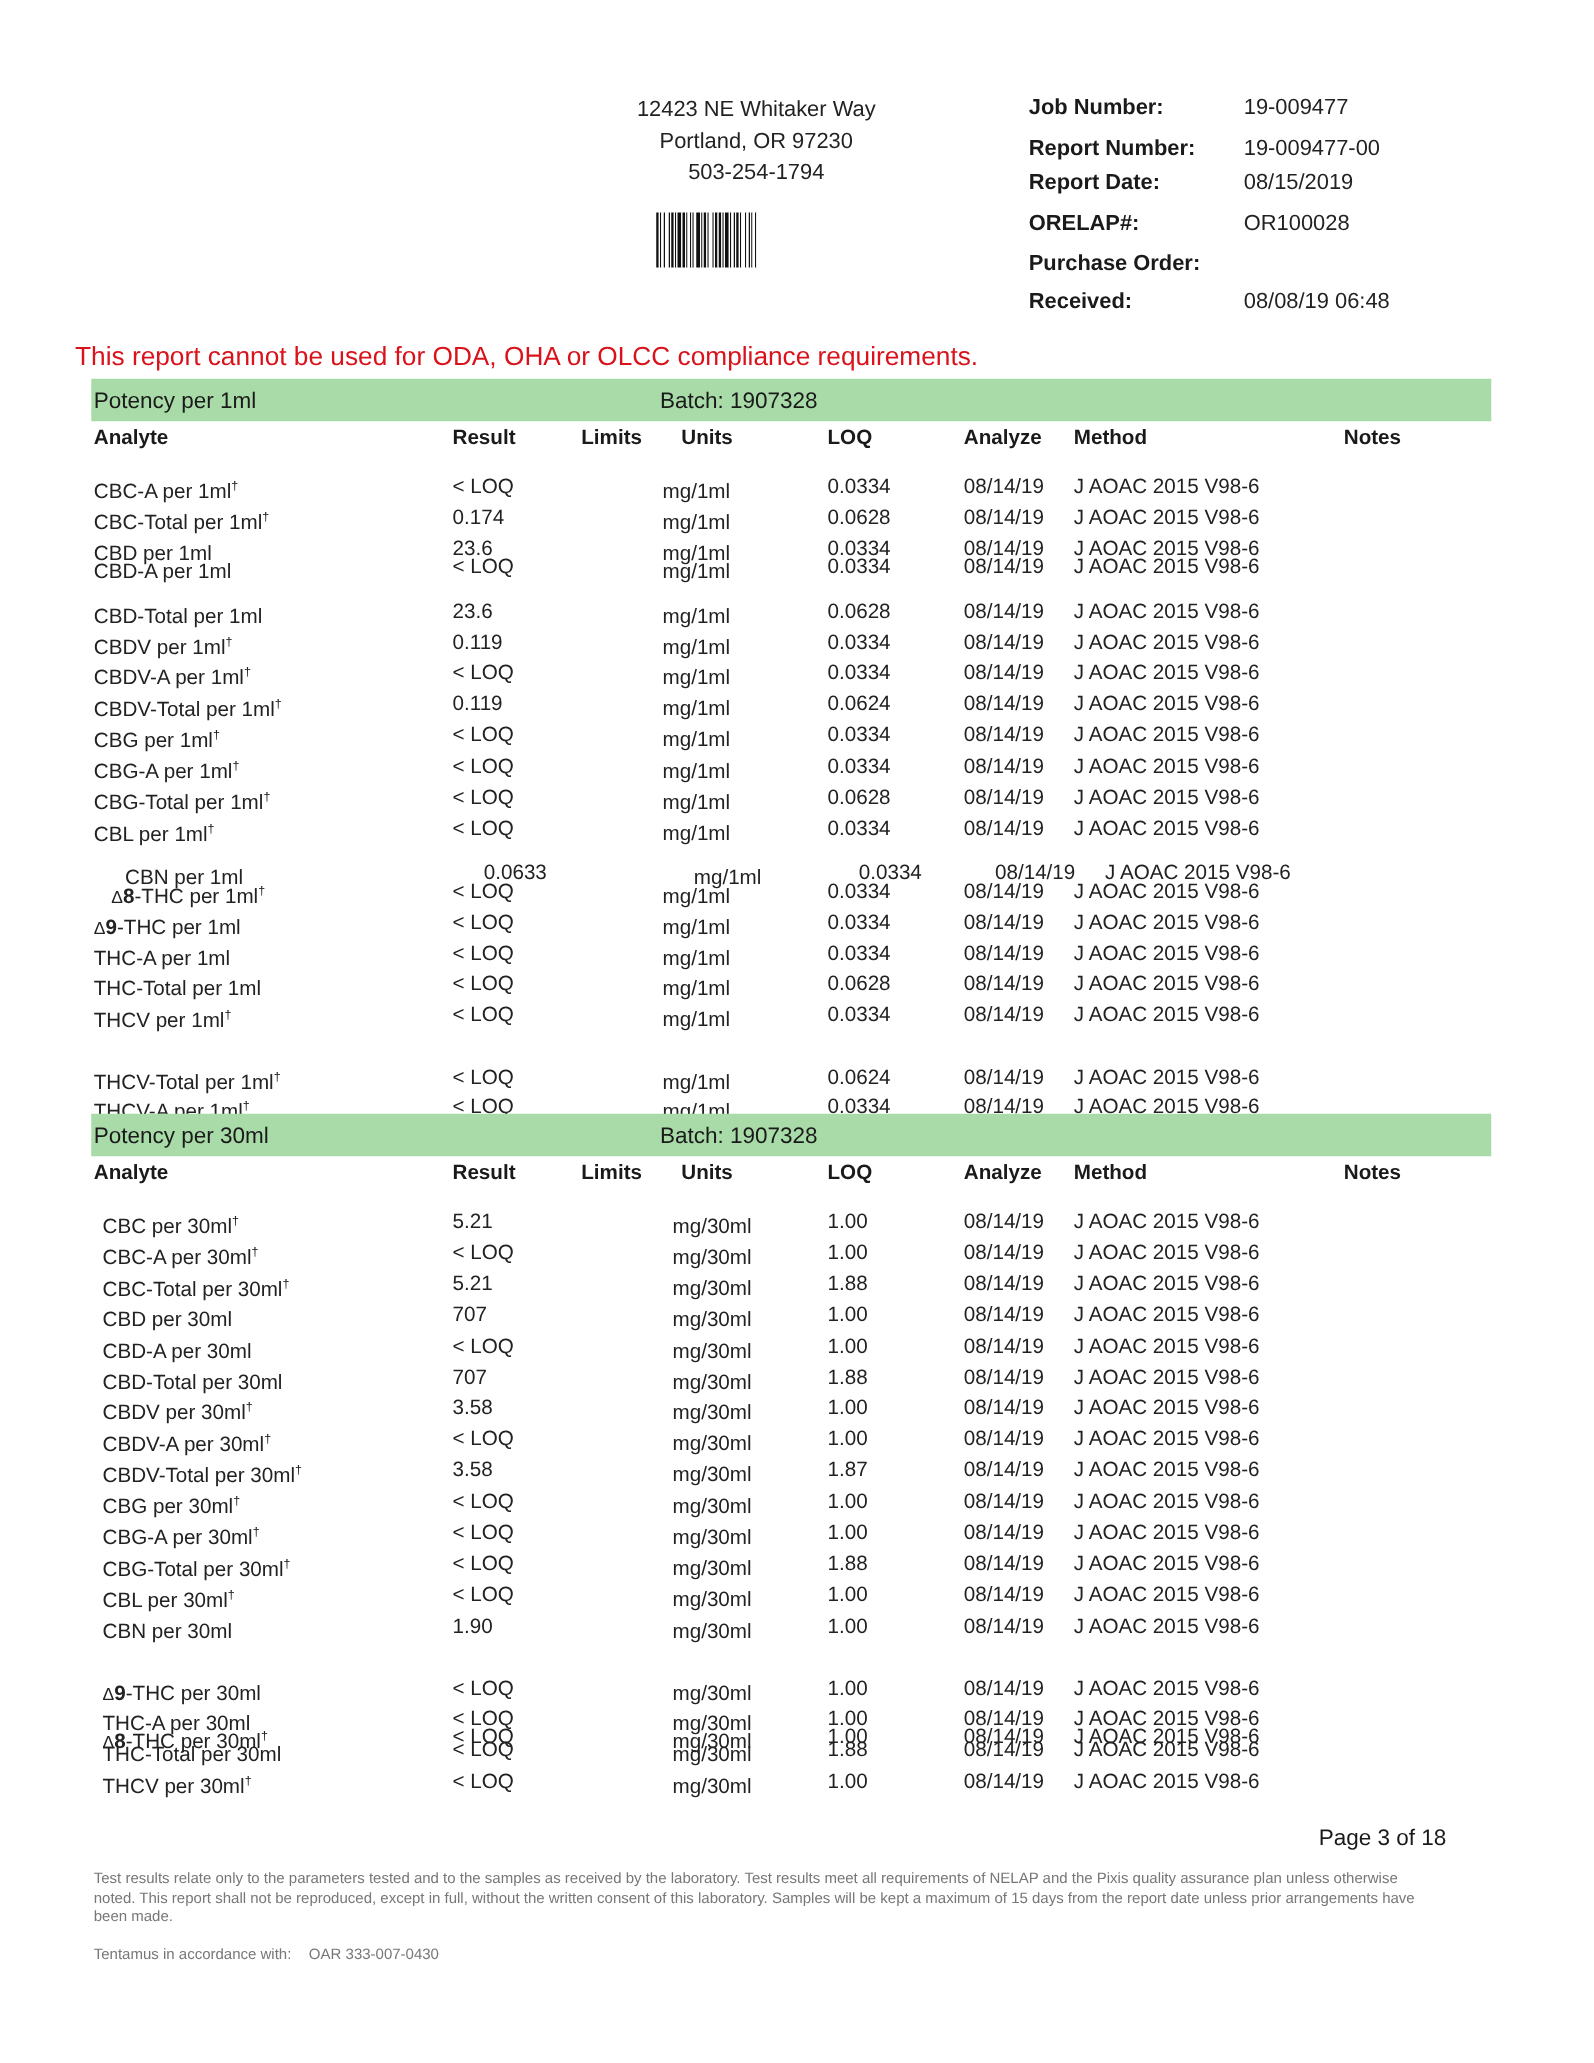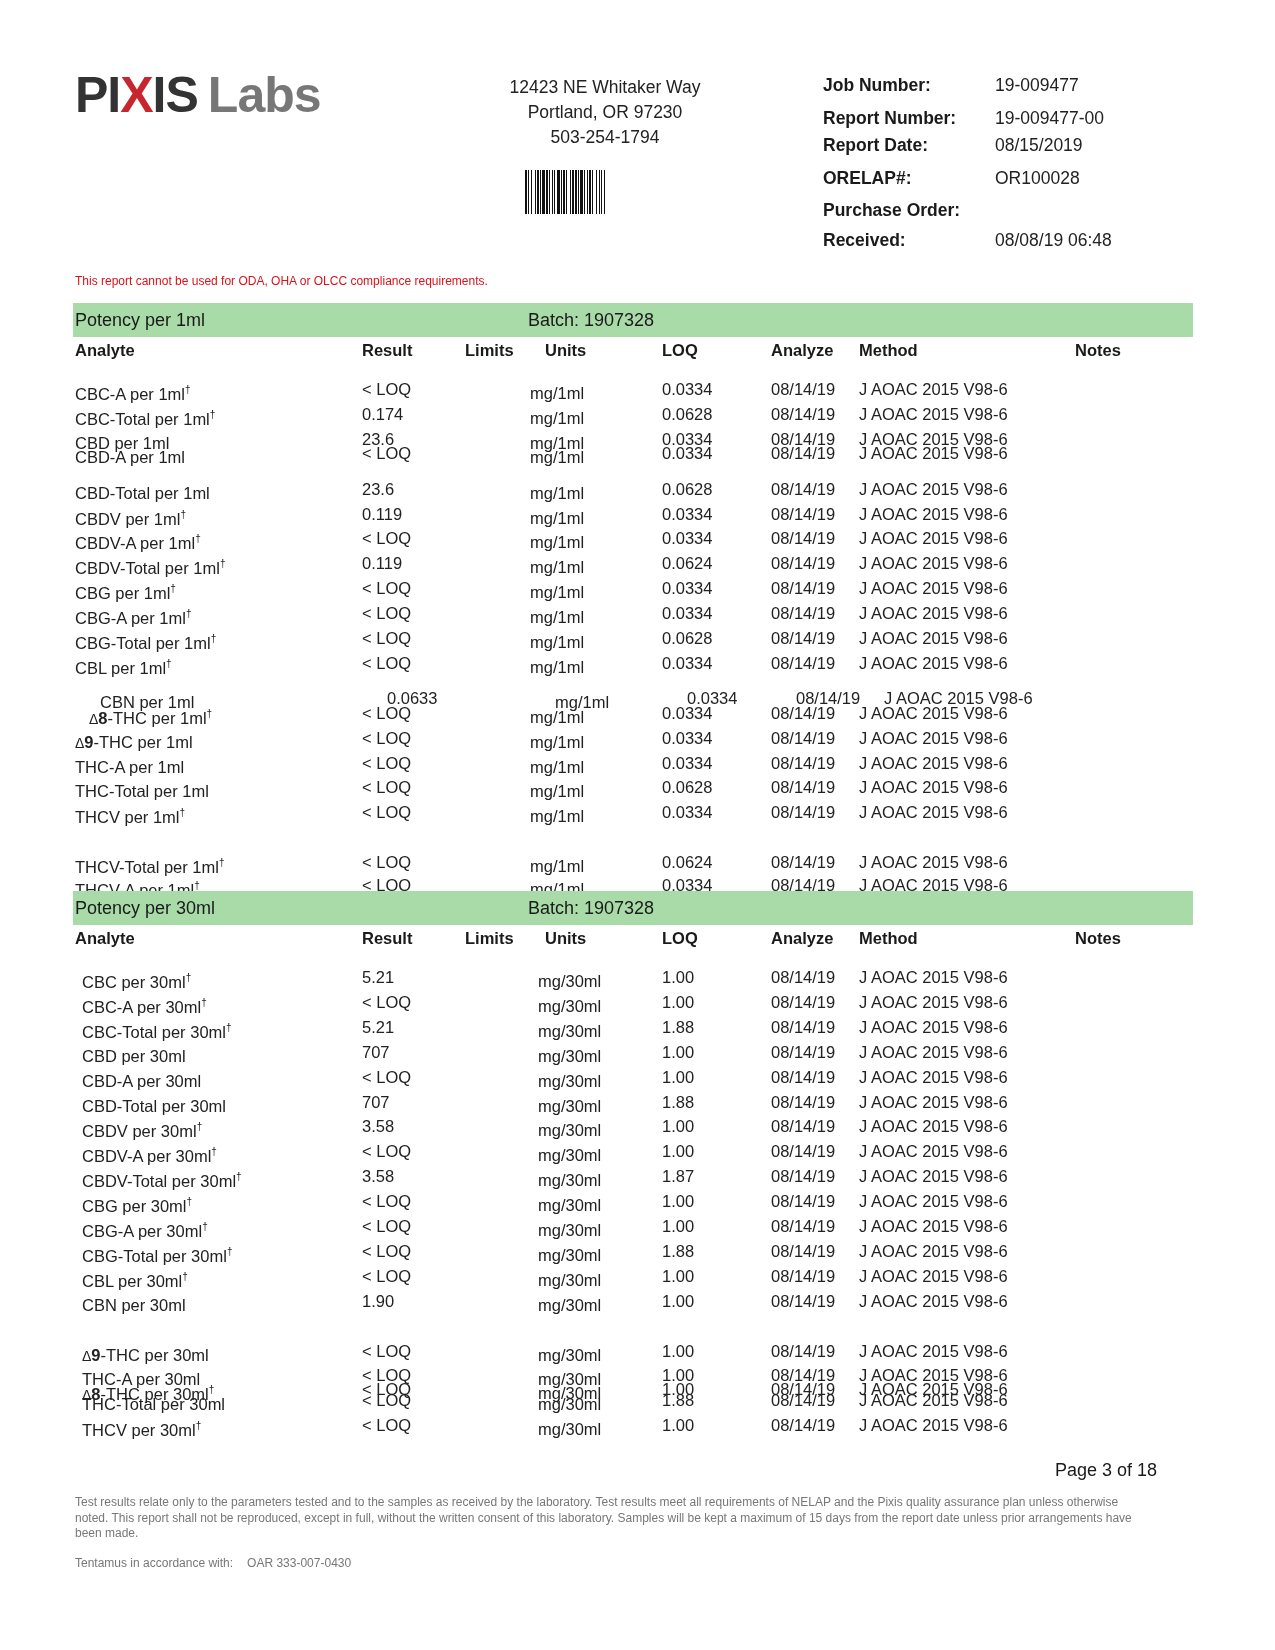--- a/index.html
+++ b/index.html
@@ -17,21 +17,21 @@
 
   .address { position: absolute; left: 480px; top: 75px; width: 250px; text-align: center; font-size: 17.5px; line-height: 25px; color: #222; }
   .barcode { position: absolute; left: 525px; top: 170px; width: 140px; height: 44px; display: flex; }
   .barcode i { display: block; height: 100%; background: #111; }
 
   .meta { position: absolute; left: 823px; top: 75px; }
   .meta-row { position: absolute; left: 0; white-space: nowrap; font-size: 17.5px; }
   .meta-row .k { position: absolute; left: 0; font-weight: bold; color: #1a1a1a; }
   .meta-row .v { position: absolute; left: 172px; color: #222; }
 
-  .warning { position: absolute; left: 75px; top: 274px; font-size: 12px; color: #d9121b; }
+  .warning { position: absolute; left: 60px; top: 274px; font-size: 21px; color: #d9121b; }
 
   .section-bar { position: absolute; left: 73px; width: 1120px; height: 34px; background: #a8dba8; }
   .section-bar .title { position: absolute; left: 2px; top: 7px; font-size: 18px; color: #1a1a1a; }
   .section-bar .batch { position: absolute; left: 455px; top: 7px; font-size: 18px; color: #1a1a1a; }
 
   .col-head { position: absolute; font-size: 16.5px; font-weight: bold; color: #1a1a1a; }
 
   .row { position: absolute; left: 0; width: 1275px; height: 24px; font-size: 16.5px; color: #222; }
   .row span { position: absolute; white-space: nowrap; }
   .row .dagger { font-size: 10px; vertical-align: super; position: static; }
@@ -40,21 +40,20 @@
 
   .page-no { position: absolute; left: 1055px; top: 1460px; font-size: 18px; color: #1a1a1a; }
   .footer { position: absolute; left: 75px; top: 1495px; width: 1060px; font-size: 12px; line-height: 15.5px; color: #777; }
   .footer2 { position: absolute; left: 75px; top: 1556px; font-size: 12px; color: #777; }
   .footer2 .law { margin-left: 14px; }
 </style>
 </head>
 <body>
 
 <div class="logo">
-  <div class="logo-main"><span class="p">PI</span><span class="x">X</span><span class="p">IS</span><span class="labs">Labs</span></div>
 </div>
 
 <div class="address">
   <div>12423 NE Whitaker Way</div>
   <div>Portland, OR 97230</div>
   <div>503-254-1794</div>
 </div>
 
 <div class="barcode" id="barcode">
     <i style="width: 2px; background: rgb(17, 17, 17);"></i>

